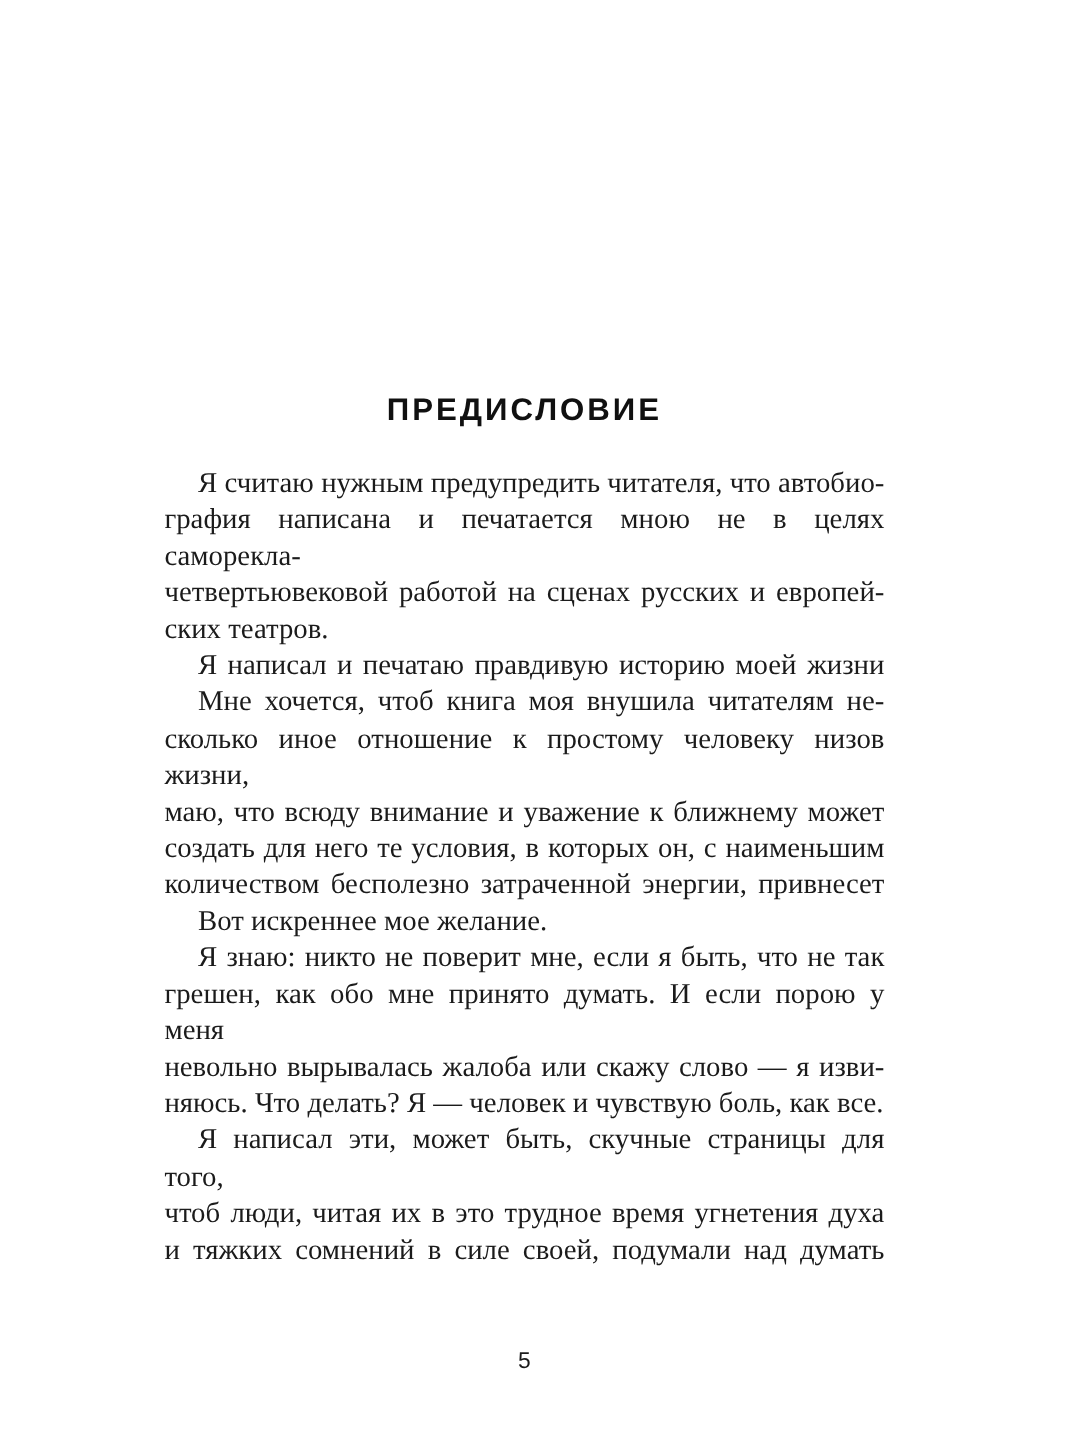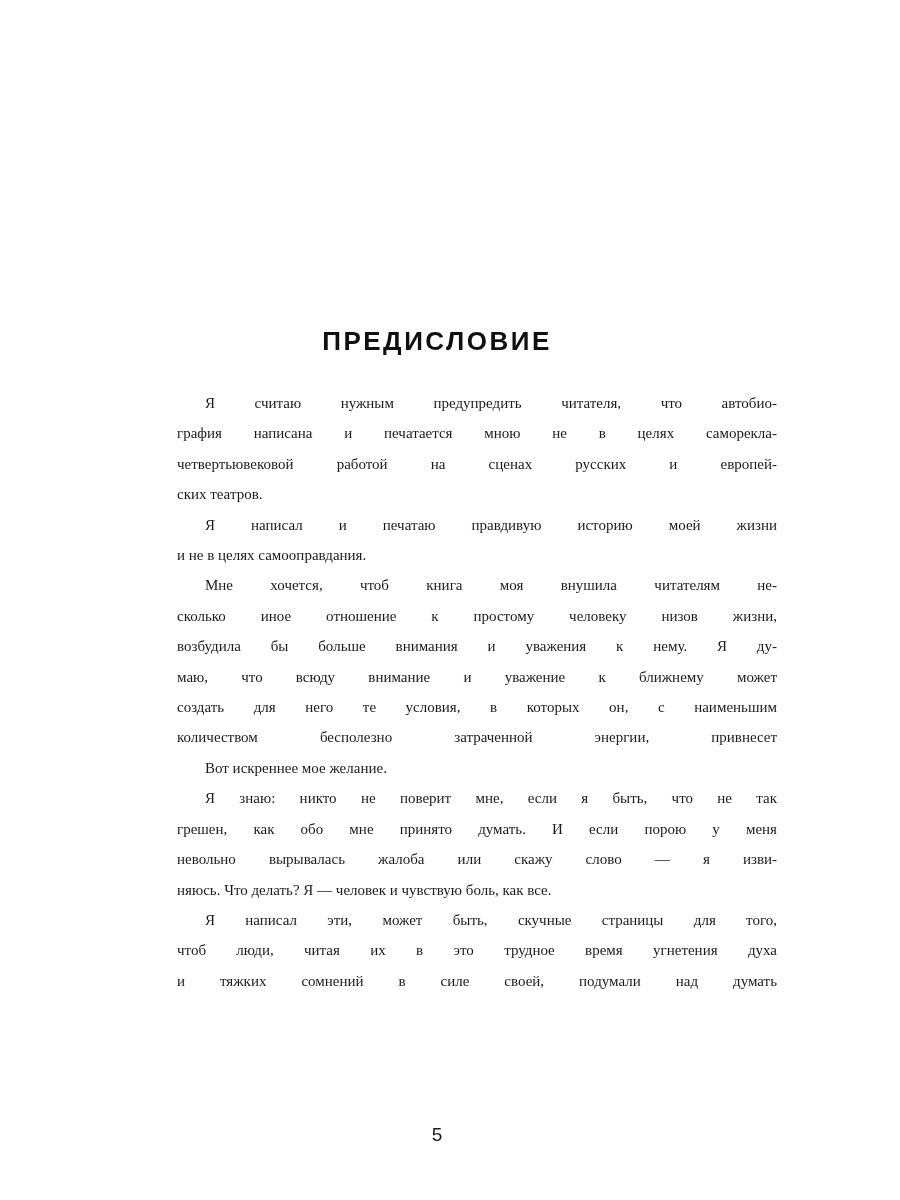--- a/index.html
+++ b/index.html
@@ -26,24 +26,23 @@
     font-weight: 700;
     font-size: 26px;
     letter-spacing: 2.5px;
     color: #101010;
   }
   .text-block {
     position: absolute;
     top: 388px;
     left: 137px;
     width: 600px;
-    font-size: 15px;
+    font-size: 24px;
     line-height: 30.4px;
     color: #1b1b1b;
-    margin-left: 40px;
   }
   .para {
     margin: 0;
   }
   .line {
     text-align: justify;
     text-align-last: justify;
     white-space: normal;
   }
   .line.indent {
@@ -71,26 +70,24 @@
 
   <div class="text-block" style="color: rgb(27, 27, 27);">
       <div class="para">
         <div class="line indent">Я считаю нужным предупредить читателя, что автобио-</div>
         <div class="line">графия написана и печатается мною не в целях саморекла-</div>
         <div class="line">четвертьювековой работой на сценах русских и европей-</div>
         <div class="line para-end">ских театров.</div>
       </div>
       <div class="para">
         <div class="line indent">Я написал и печатаю правдивую историю моей жизни</div>
-        <div class="line para-end">и не в целях самооправдания.</div>
       </div>
       <div class="para">
         <div class="line indent">Мне хочется, чтоб книга моя внушила читателям не-</div>
         <div class="line">сколько иное отношение к простому человеку низов жизни,</div>
-        <div class="line">возбудила бы больше внимания и уважения к нему. Я ду-</div>
         <div class="line">маю, что всюду внимание и уважение к ближнему может</div>
         <div class="line">создать для него те условия, в которых он, с наименьшим</div>
         <div class="line">количеством бесполезно затраченной энергии, привнесет</div>
       </div>
       <div class="para">
         <div class="line indent para-end">Вот искреннее мое желание.</div>
       </div>
       <div class="para">
         <div class="line indent">Я знаю: никто не поверит мне, если я быть, что не так</div>
         <div class="line">грешен, как обо мне принято думать. И если порою у меня</div>

